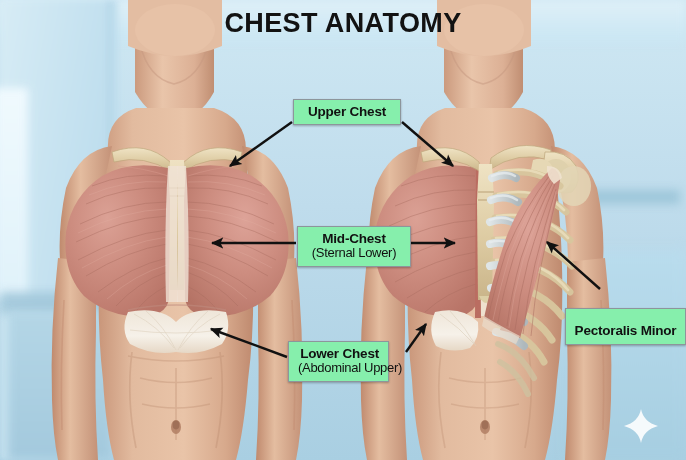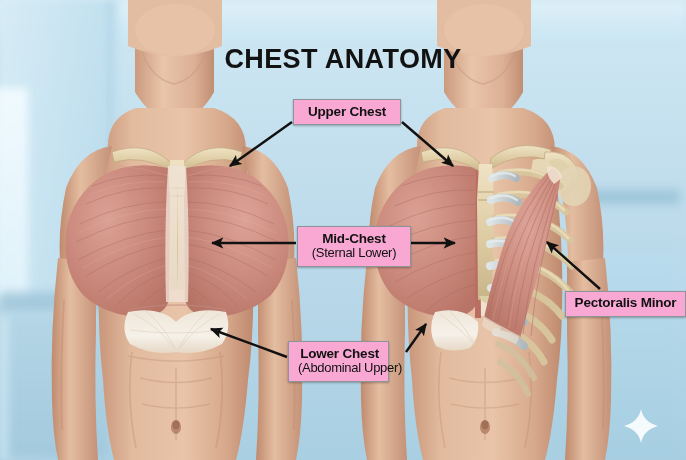--- a/index.html
+++ b/index.html
@@ -27,33 +27,33 @@
         background:linear-gradient(180deg,#b4d6e6,#a3c9dd); filter:blur(5px); }
   .bg-cab-r { position:absolute; right:0px; top:250px; width:120px; height:210px;
         background:linear-gradient(180deg,#b9dced,#a6cee1); filter:blur(6px); }
   .bg-shelf-r { position:absolute; right:6px; top:190px; width:96px; height:14px;
         background:#9ec7da; filter:blur(5px); }
   .bg-corner { position:absolute; left:108px; top:0; width:3px; height:300px;
         background:#a9cde0; filter:blur(3px); opacity:.7; }
 
   
   .label {
-    position:absolute; background:#f9a8d4;
+    position:absolute; background:#86efac;
     border:1px solid #8d959b;
     box-shadow:0 1px 2px rgba(0,0,0,.28);
     text-align:center; color:#111;
     padding:4px 9px 5px; z-index:40; line-height:1.12;
   }
   .label .l1 { font-weight:bold; font-size:13.5px; letter-spacing:-.2px; white-space:nowrap; }
   .label .l2 { font-weight:normal; font-size:13px; letter-spacing:-.3px; white-space:nowrap; }
 
   .title {
     position:absolute; left:0; right:0; top:8px; text-align:center;
     font-size:27px; font-weight:bold; color:#121212;
-    letter-spacing:.4px; z-index:45;margin-top:36px;
+    letter-spacing:.4px; z-index:45;
   }
 
   svg.ovl { position:absolute; left:0; top:0; width:686px; height:460px; z-index:35;
             pointer-events:none; }
   .sparkle { position:absolute; z-index:38; }
 </style>
 </head>
 <body>
 
 <div id="stage">
@@ -380,21 +380,21 @@
   <div class="label" style="left:297px; top:226px; width:114px;">
     <div class="l1">Mid-Chest</div>
     <div class="l2">(Sternal Lower)</div>
   </div>
 
   <div class="label" style="left:288px; top:341px; width:101px;text-align:right;">
     <div class="l1">Lower Chest</div>
     <div class="l2">(Abdominal Upper)</div>
   </div>
 
-  <div class="label" style="left:565px; top:291px; width:121px; padding:3px 6px 6px;text-align:center;">
+  <div class="label" style="left:565px; top:308px; width:121px; padding:14px 6px 6px;text-align:center;">
     <div class="l1">Pectoralis Minor</div>
   </div>
 
   <svg class="sparkle" style="left:623px; top:408px; width:36px; height:36px;" viewBox="0 0 36 36">
     <path d="M18,1 Q20.5,14 35,18 Q20.5,22 18,35 Q15.5,22 1,18 Q15.5,14 18,1 Z" fill="#ffffff" opacity=".88"></path>
   </svg>
 
 </div>
 
 </body></html>

